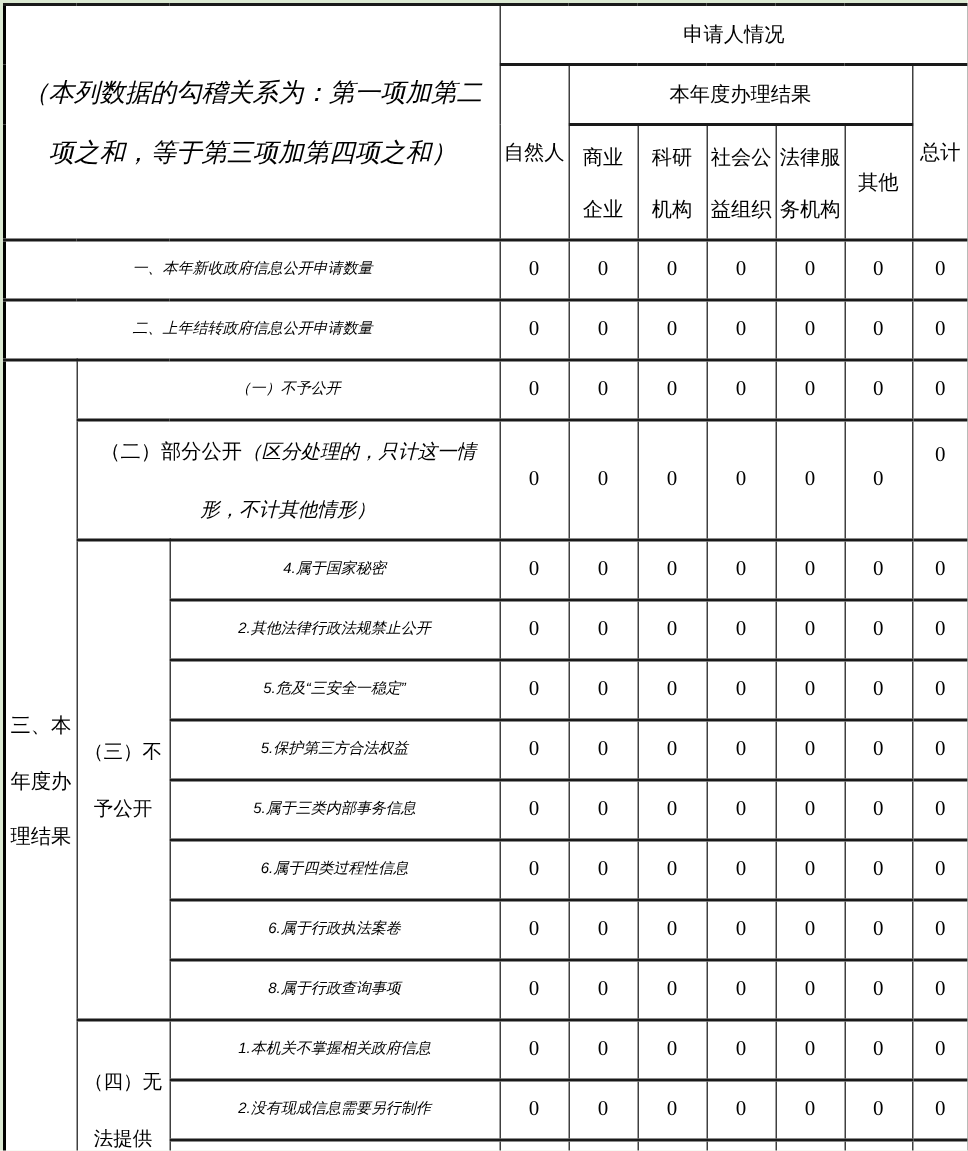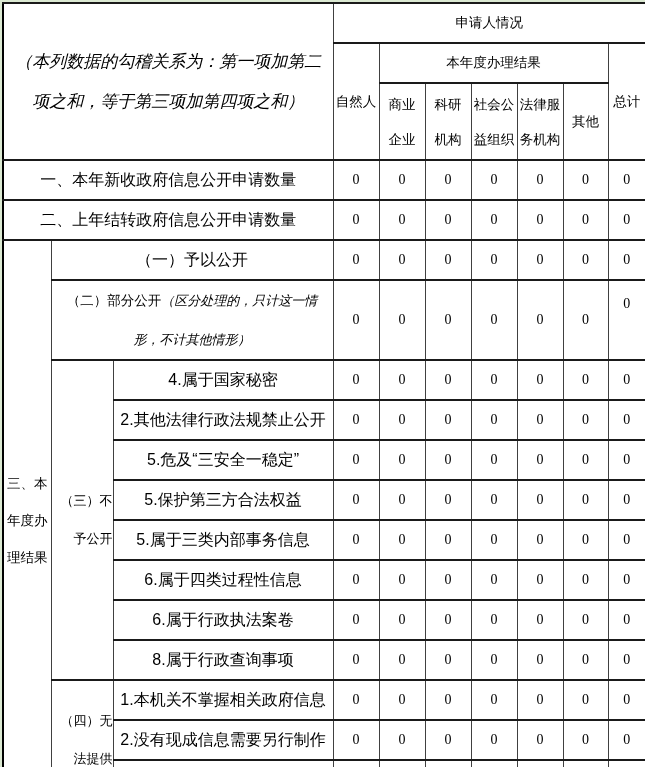--- a/index.html
+++ b/index.html
@@ -26,24 +26,24 @@
   tr.h38{height:38px}
   tr.h77{height:77px}
   tr.h78{height:78px}
   .hcell{font-size:13.5px;line-height:38px;padding:0;text-align:center;}
   .hcell .l{display:block;line-height:35px;}
   .note-cell{
     font-family:"Liberation Serif",serif;font-style:italic;
     font-size:17px;line-height:40px;padding:0 4px;
   }
   .kai{font-family:"Liberation Serif",serif;font-style:italic;font-size:13px;}
-  .lbl{font-size:16px;line-height:38px;}
+  .lbl{font-size:10px;line-height:38px;font-style:italic;}
   .lbl2{font-size:13.5px;line-height:39px;padding:0 8px;}
   .sec{font-size:13.5px;line-height:37px;padding:0 1px;word-break:break-all;}
-  .grp{font-size:13px;line-height:38px;padding:0;word-break:break-all;text-align:right;}
+  .grp{font-size:13px;line-height:38px;padding:0;word-break:break-all;}
   .val{font-family:"Liberation Serif",serif;font-size:14px;line-height:20px;}
   .vtop{vertical-align:top;padding-top:13px;}
 </style>
 </head>
 <body>
 
 <table>
   <colgroup>
     <col style="width:48px">
       <col style="width:62px">
@@ -104,21 +104,21 @@
     <td class="val">0</td>
     <td class="val">0</td>
     <td class="val">0</td>
     <td class="val">0</td>
     <td class="val">0</td>
     <td class="val">0</td>
   </tr>
 
   <tr class="h38">
     <td class="sec" rowspan="13">三、本年度办理结果</td>
-    <td class="lbl" colspan="2">（一）予以公开</td>
+    <td class="lbl" colspan="2">（一）不予公开</td>
     <td class="val">0</td>
     <td class="val">0</td>
     <td class="val">0</td>
     <td class="val">0</td>
     <td class="val">0</td>
     <td class="val">0</td>
     <td class="val">0</td>
   </tr>
 
   <tr class="h78">

